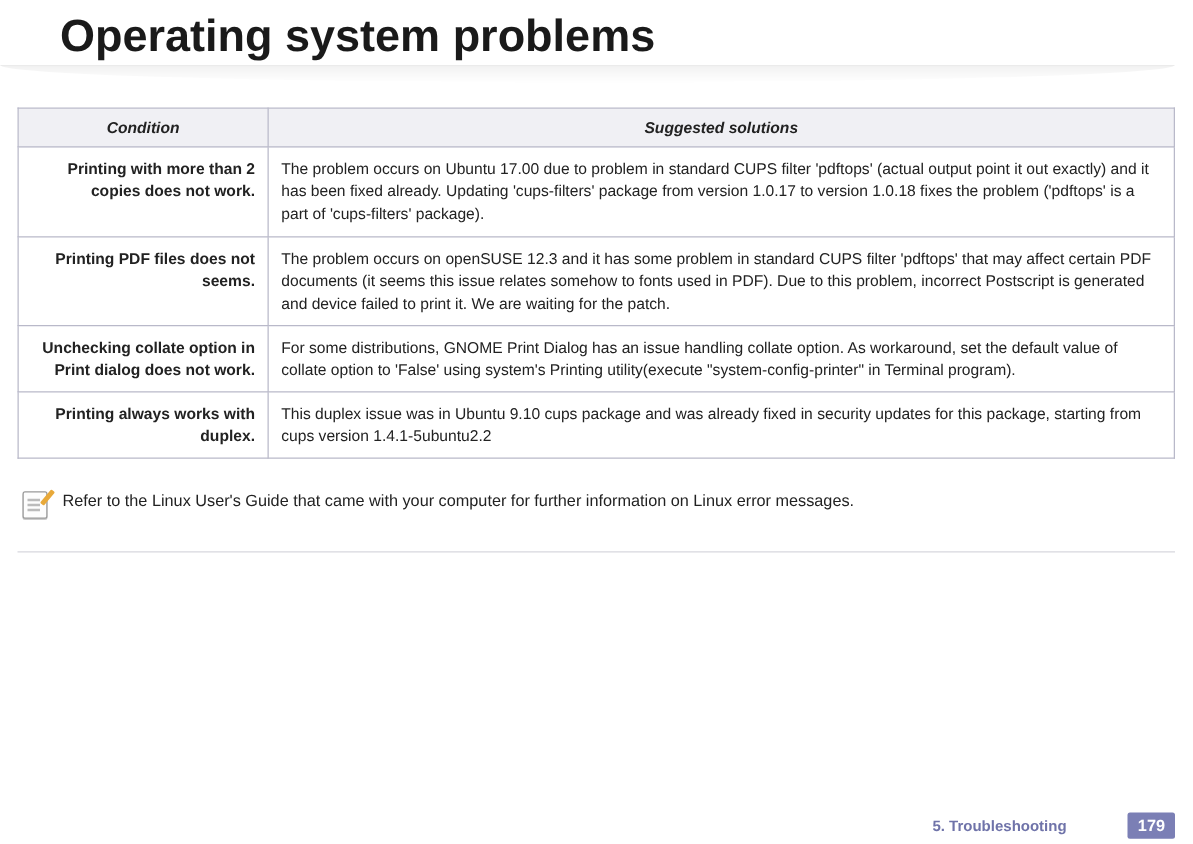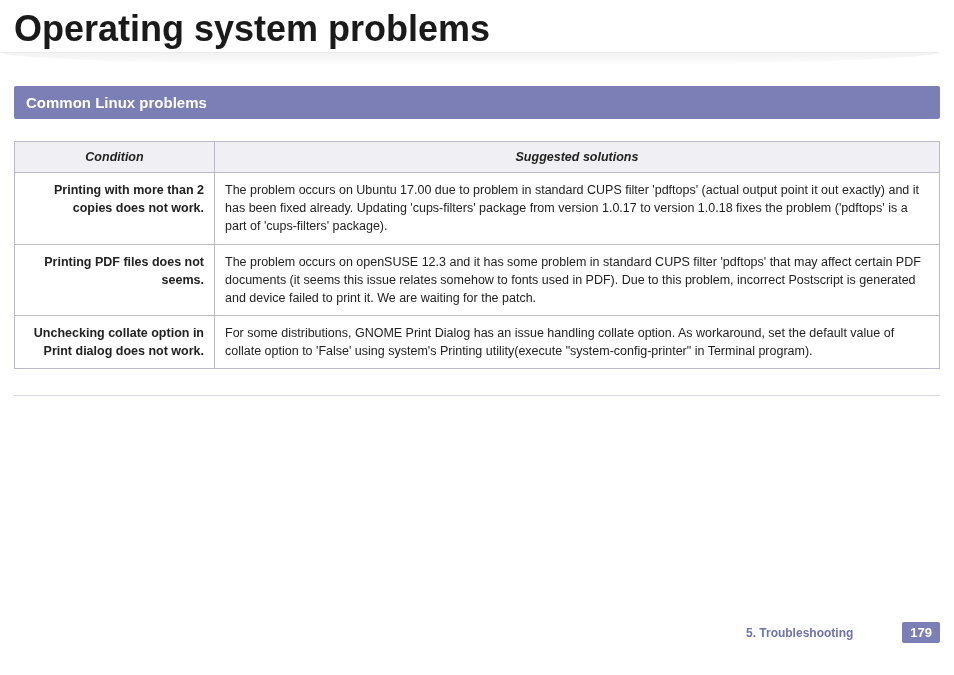--- a/index.html
+++ b/index.html
@@ -9,20 +9,21 @@
       font-family: "Segoe UI", Arial, sans-serif;
       background: #fff;
       position: relative;
       overflow: hidden;
     }
     .page-title {
       font-size: 36px;
       font-weight: 700;
       color: #1a1a1a;
       padding: 8px 14px 2px 14px;
+      margin-left: 34px;
     }
     .title-underline {
       height: 14px;
       margin: 0 14px 20px 0;
       background: linear-gradient(to bottom, rgba(0,0,0,0.05), rgba(0,0,0,0.0));
       border-top: 1px solid rgba(0,0,0,0.08);
       border-radius: 0 0 50% 50% / 0 0 100% 100%;
     }
     .content { padding: 0 14px; }
     .section-bar {
@@ -90,21 +91,21 @@
       border-radius: 1px;
     }
     .divider {
       height: 1px;
       background: #d8d8de;
       margin-top: 26px;
     }
     .footer {
       position: absolute;
       right: 14px;
-      bottom: 32px;
+      bottom: 4px;
       display: flex;
       align-items: center;
       gap: 8px;
       font-size: 12px;
     }
     .footer-chapter { color: #6f73a9; font-weight: 700; }
     .footer-page {
       background: #7b7fb5;
       color: #fff;
       font-weight: 700;
@@ -114,21 +115,20 @@
       margin-left: 41px;
     }
   </style>
 </head>
 <body>
 
 <h1 class="page-title">Operating system problems</h1>
 <div class="title-underline"></div>
 
 <div class="content">
-  <div class="section-bar">Common Linux problems</div>
 
   <table>
     <thead>
       <tr>
         <th>Condition</th>
         <th>Suggested solutions</th>
       </tr>
     </thead>
     <tbody>
       <tr>
@@ -136,23 +136,31 @@
         <td>The problem occurs on Ubuntu 17.00 due to problem in standard CUPS filter 'pdftops' (actual output point it out exactly) and it has been fixed already. Updating 'cups-filters' package from version 1.0.17 to version 1.0.18 fixes the problem ('pdftops' is a part of 'cups-filters' package).</td>
       </tr>
       <tr>
         <td class="cond">Printing PDF files does not seems.</td>
         <td>The problem occurs on openSUSE 12.3 and it has some problem in standard CUPS filter 'pdftops' that may affect certain PDF documents (it seems this issue relates somehow to fonts used in PDF). Due to this problem, incorrect Postscript is generated and device failed to print it. We are waiting for the patch.</td>
       </tr>
       <tr>
         <td class="cond">Unchecking collate option in Print dialog does not work.</td>
         <td>For some distributions, GNOME Print Dialog has an issue handling collate option. As workaround, set the default value of collate option to 'False' using system's Printing utility(execute "system-config-printer" in Terminal program).</td>
       </tr>
+      <tr>
+        <td class="cond">Printing always works with duplex.</td>
+        <td>This duplex issue was in Ubuntu 9.10 cups package and was already fixed in security updates for this package, starting from cups version 1.4.1-5ubuntu2.2</td>
+      </tr>
     </tbody>
   </table>
 
+  <div class="note-row">
+    <div class="note-icon"></div>
+    <div>Refer to the Linux User's Guide that came with your computer for further information on Linux error messages.</div>
+  </div>
 
   <div class="divider"></div>
 </div>
 
 <div class="footer">
   <span class="footer-chapter">5.  Troubleshooting</span>
   <span class="footer-page">179</span>
 </div>
 
 </body></html>

